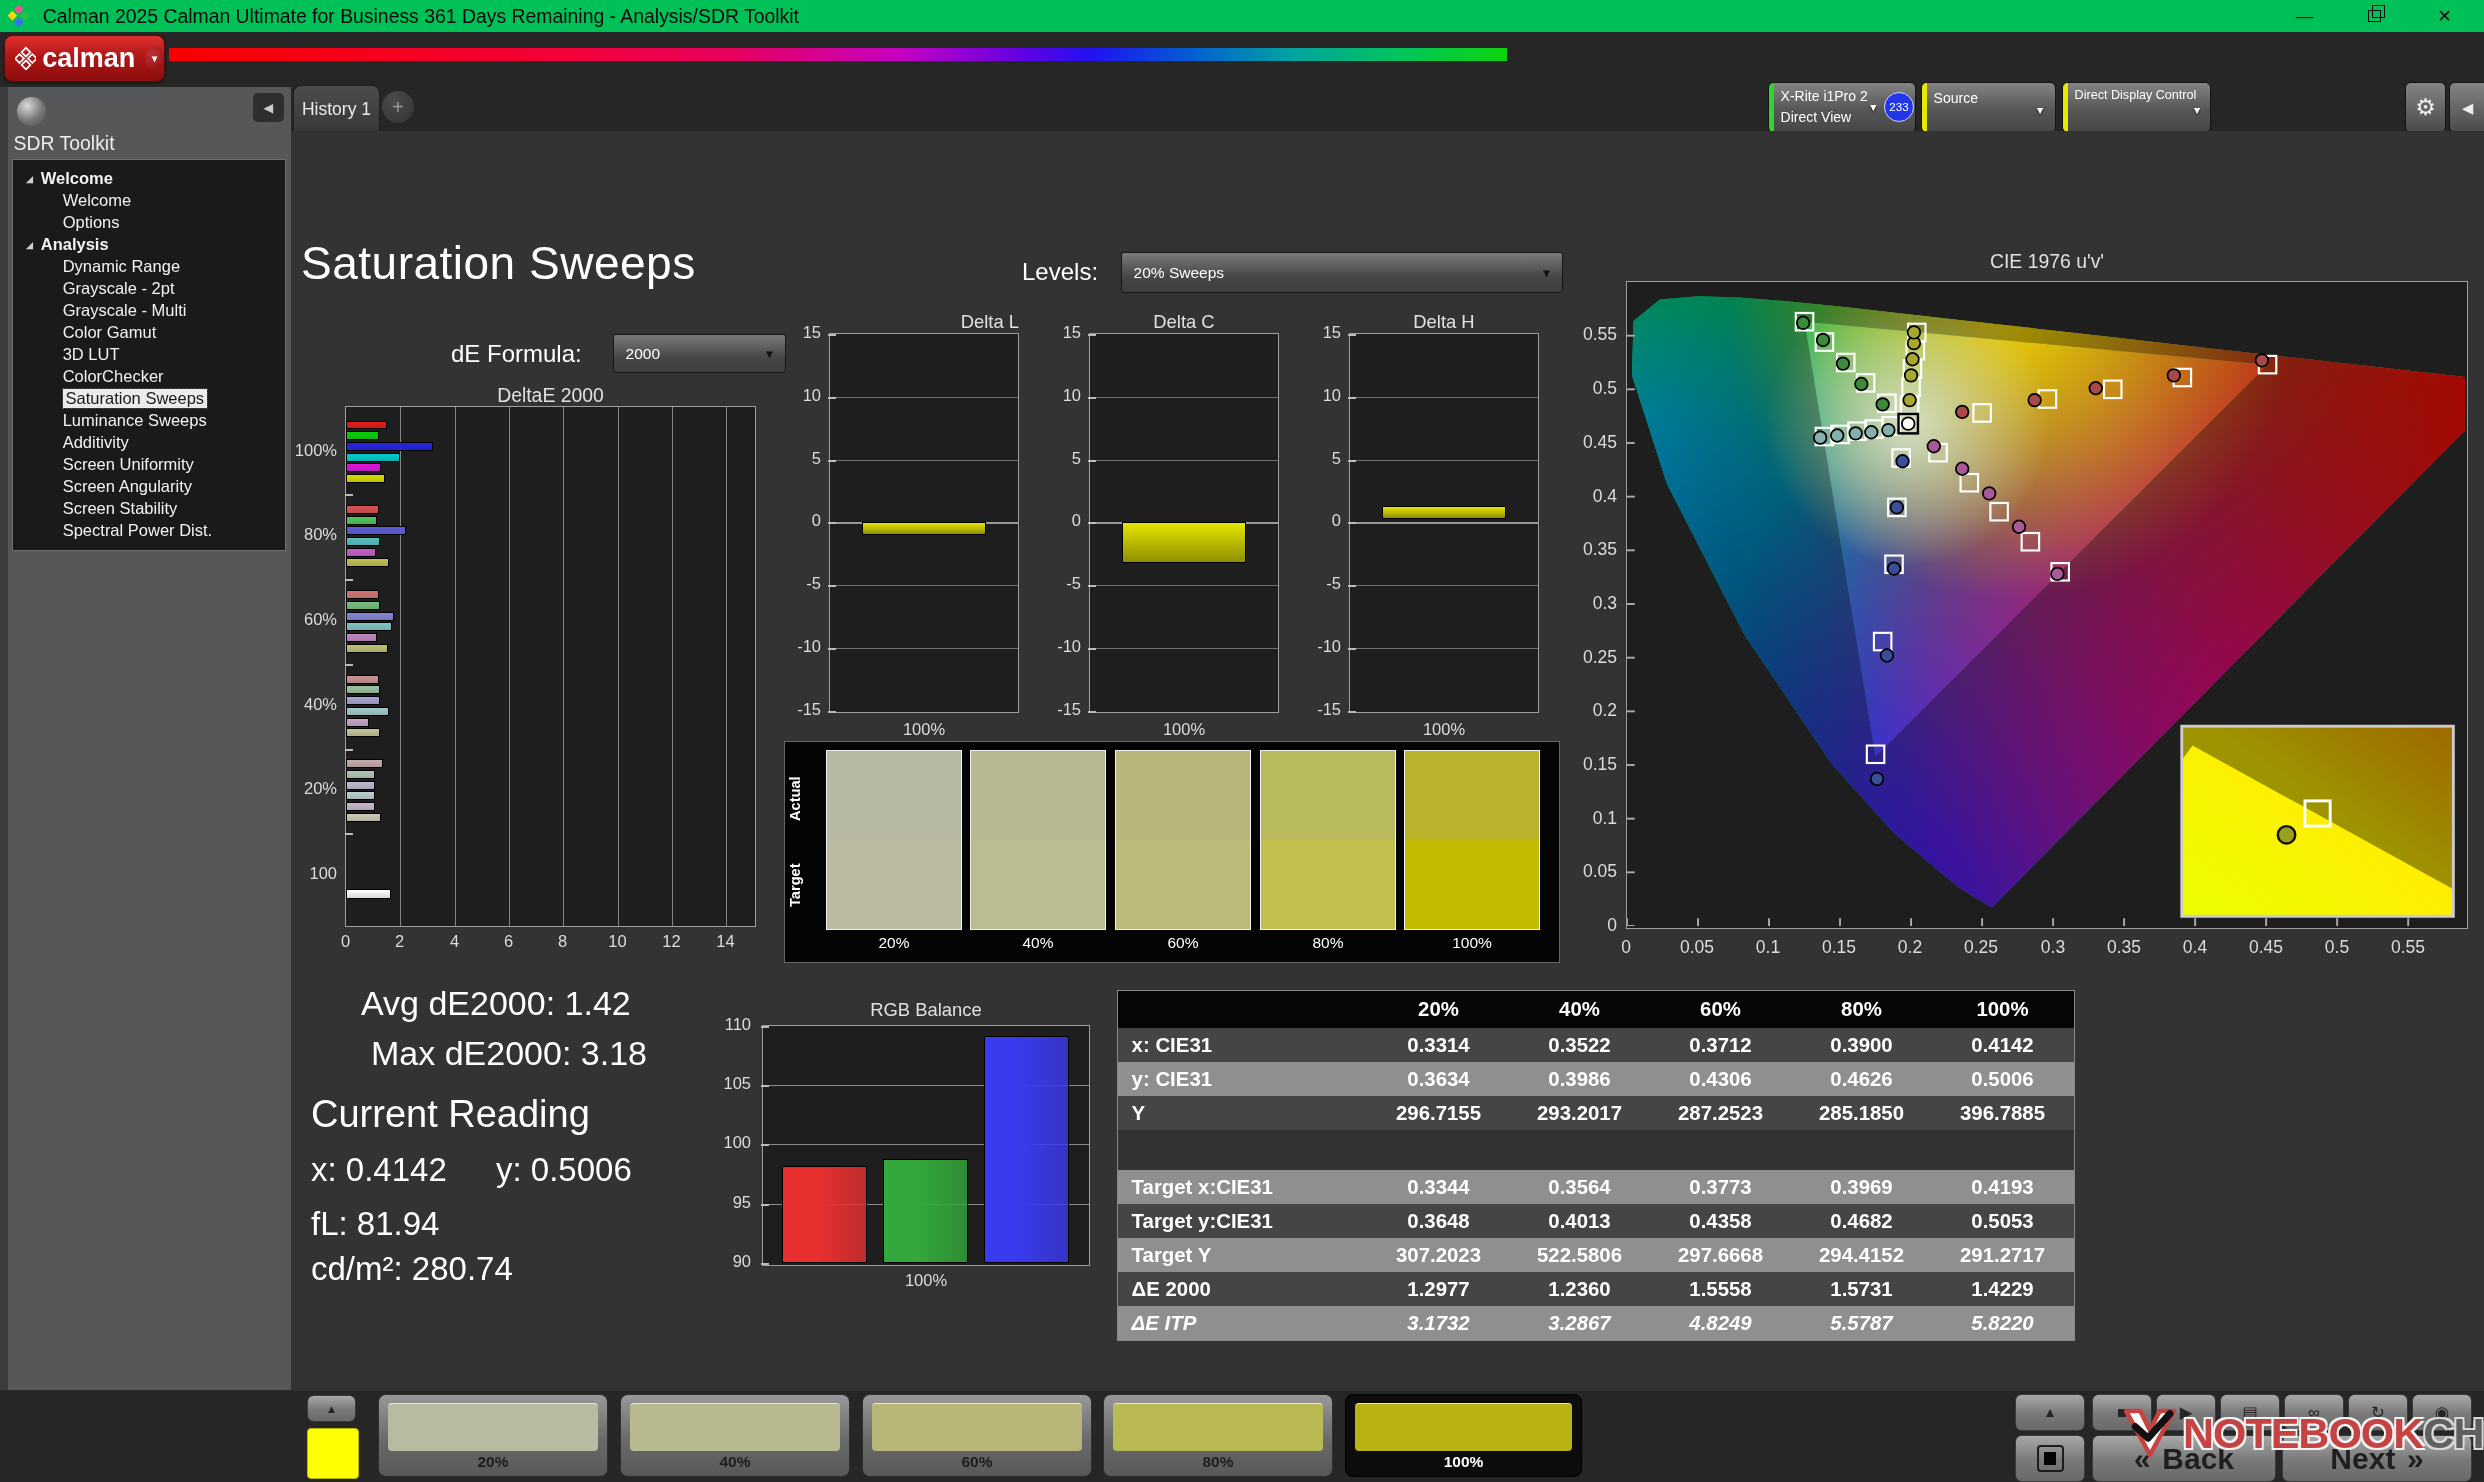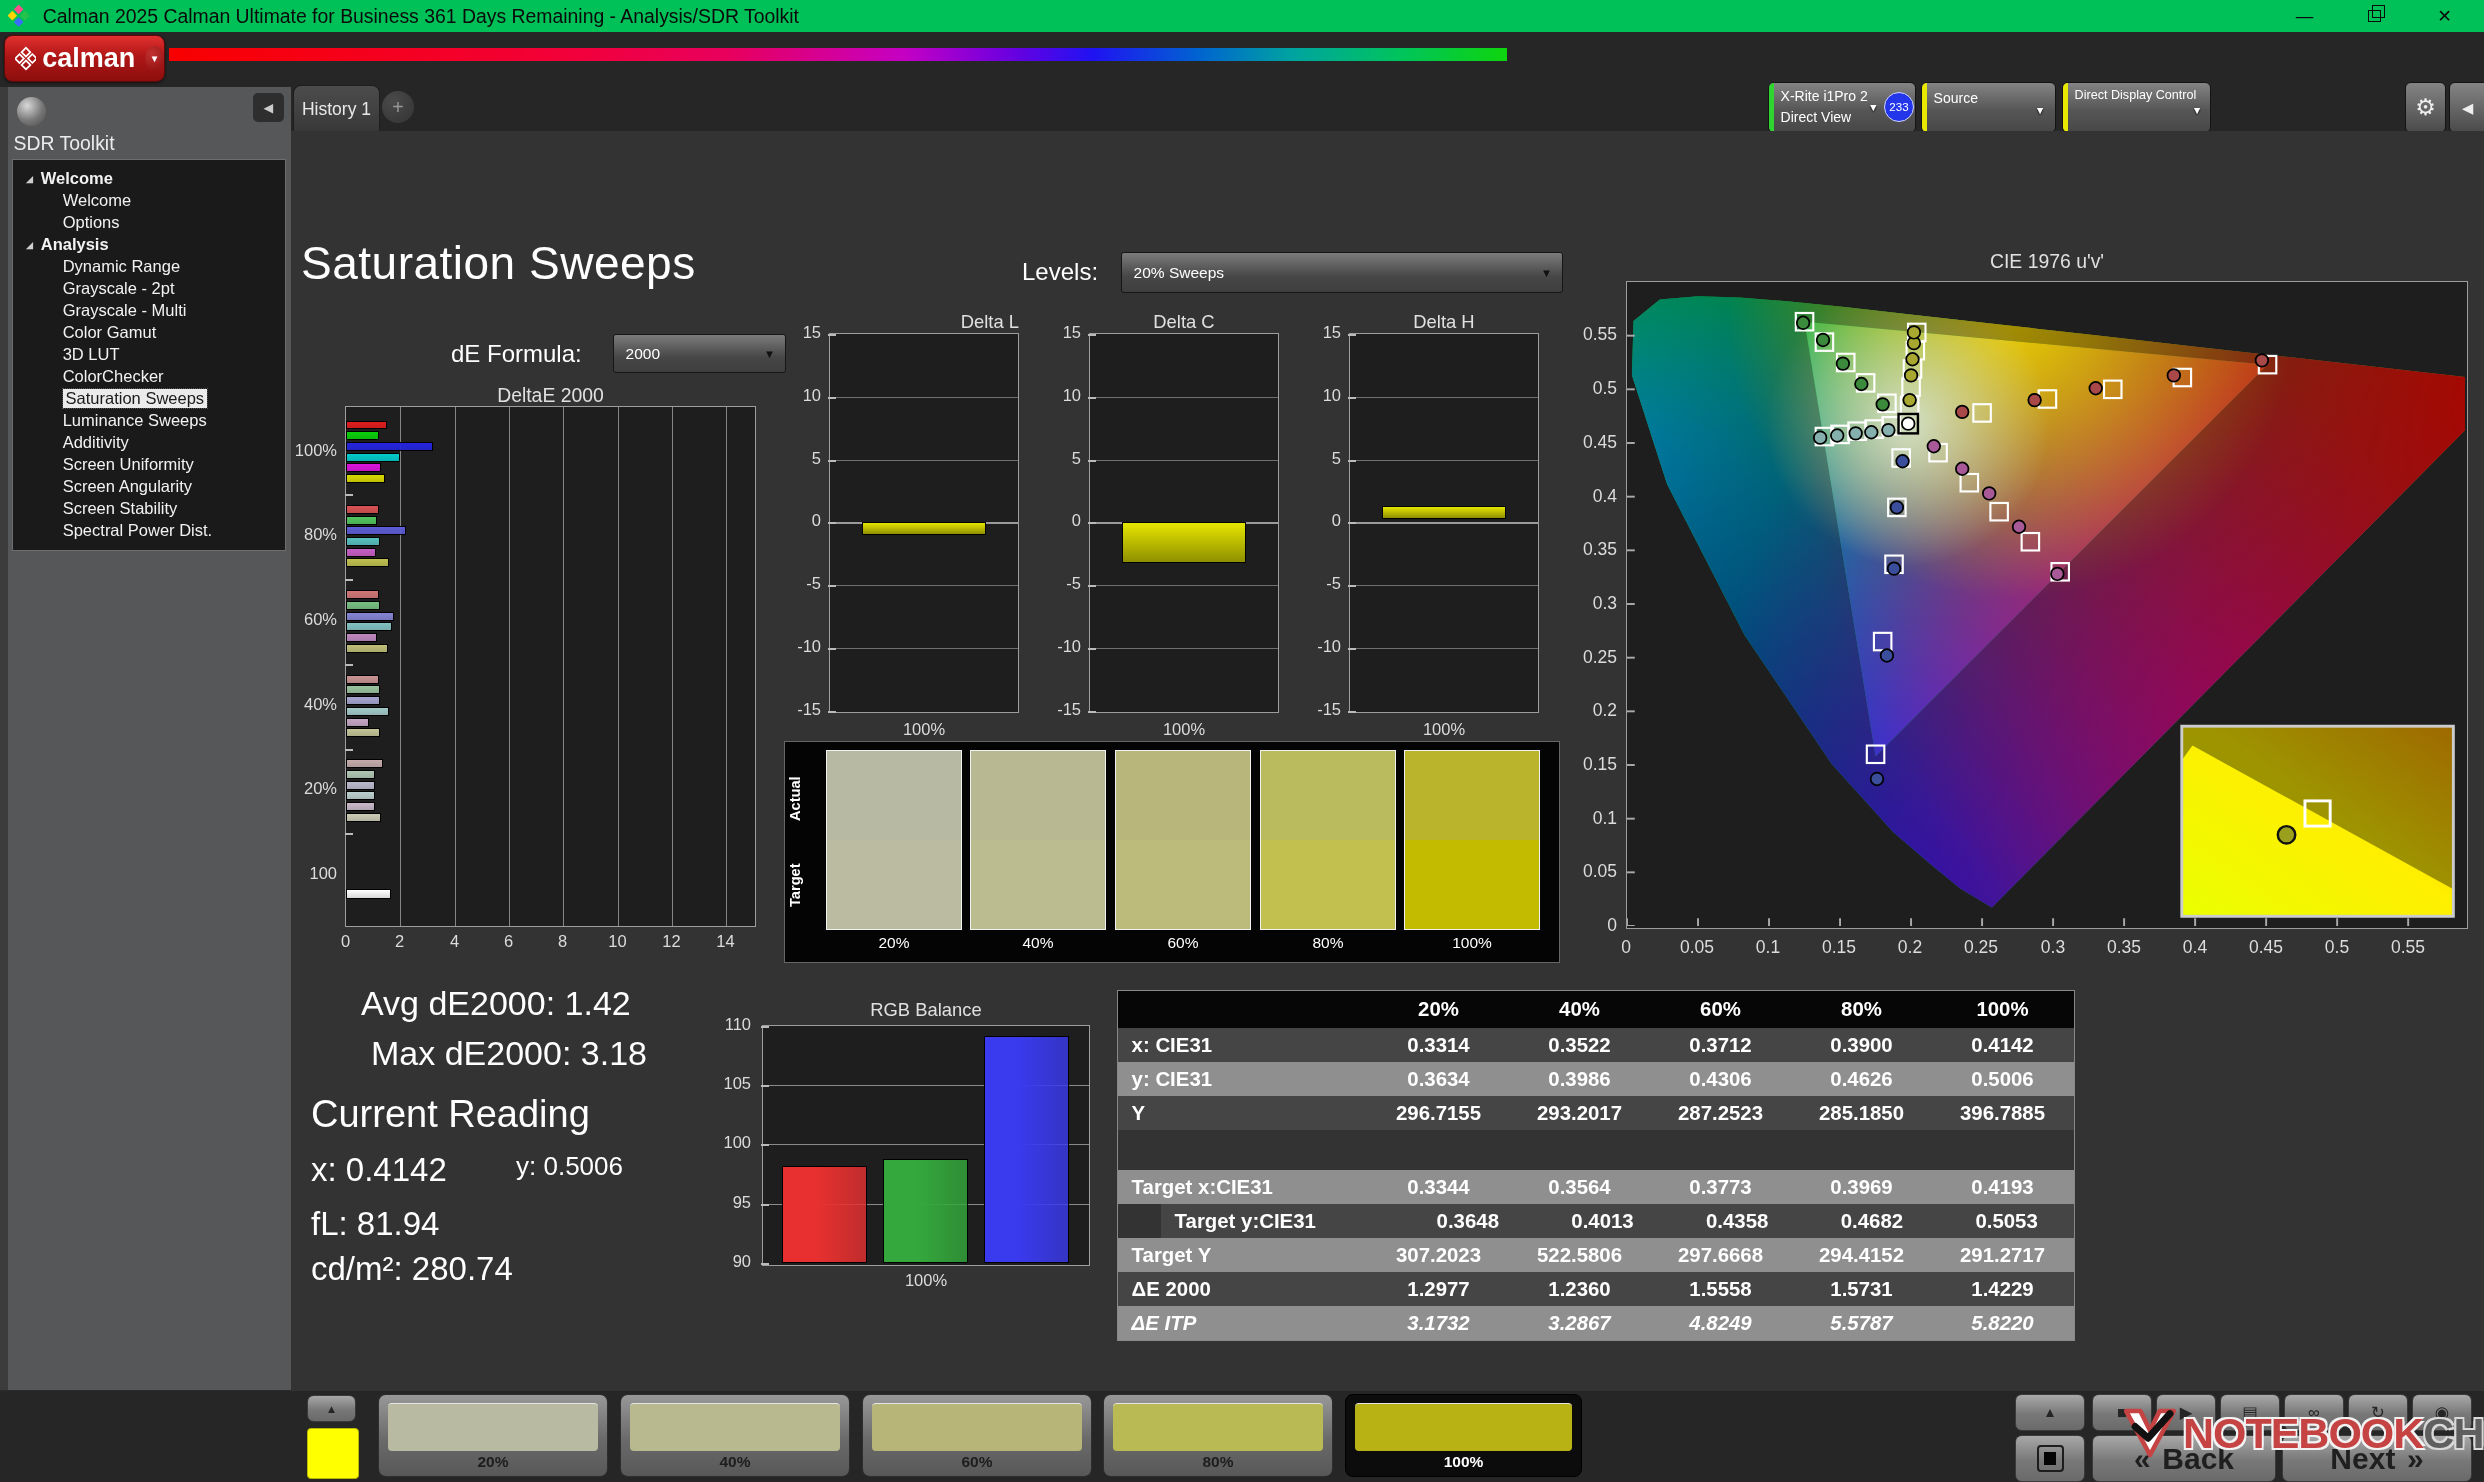--- a/index.html
+++ b/index.html
@@ -579,21 +579,21 @@
       <div class="abs ticklab" style="left: 1553px; top: 486px; width: 64px; text-align: right; font-size: 17.5px;">0.4</div>
       <div class="abs ticklab" style="left: 1553px; top: 432px; width: 64px; text-align: right; font-size: 17.5px;">0.45</div>
       <div class="abs ticklab" style="left: 1553px; top: 378px; width: 64px; text-align: right; font-size: 17.5px;">0.5</div>
       <div class="abs ticklab" style="left: 1553px; top: 324px; width: 64px; text-align: right; font-size: 17.5px;">0.55</div>
     </div>
 
   <div class="abs stat" style="left:361px;top:984px;font-size:34px;">Avg dE2000: 1.42</div>
   <div class="abs stat" style="left:371px;top:1034px;font-size:34px;">Max dE2000: 3.18</div>
   <div class="abs stat" style="left:311px;top:1093px;font-size:38px;">Current Reading</div>
   <div class="abs stat" style="left:311px;top:1151px;font-size:33px;">x: 0.4142</div>
-  <div class="abs stat" style="left:516px;top:1151px;font-size:26px;">y: 0.5006</div>
+  <div class="abs stat" style="left:496px;top:1151px;font-size:33px;">y: 0.5006</div>
   <div class="abs stat" style="left:311px;top:1205px;font-size:33px;">fL: 81.94</div>
   <div class="abs stat" style="left:311px;top:1250px;font-size:33px;">cd/m²: 280.74</div>
 
   <div class="abs ctitle" style="left:762px;top:999px;width:328px;font-size:18.4px;" id="rgbTitle">RGB Balance</div>
   <div class="abs plot" style="left:762px;top:1025px;width:328px;height:241px;" id="rgbPlot">
       <div class="gline-h" style="top: 178px; background: rgb(138, 138, 138);"></div>
       <div class="gline-h" style="top: 118px; background: rgb(138, 138, 138);"></div>
       <div class="gline-h" style="top: 59px; background: rgb(138, 138, 138);"></div>
       <div class="vbar" style="left: 19.4px; width: 85px; top: 140px; height: 97px; background: linear-gradient(90deg, rgb(232, 48, 48), rgb(232, 48, 48) 40%, rgba(232, 48, 48, 0.8));"></div>
       <div class="vbar" style="left: 120px; width: 85px; top: 133px; height: 104px; background: linear-gradient(90deg, rgb(52, 168, 60), rgb(52, 168, 60) 40%, rgba(52, 168, 60, 0.8));"></div>
@@ -647,21 +647,21 @@
         <div class="tc-val">396.7885</div>
       </div>
       <div class="trow-t" style="background: rgb(143, 143, 143); margin-top: 40px;">
         <div class="tc-label">Target x:CIE31</div>
         <div class="tc-val">0.3344</div>
         <div class="tc-val">0.3564</div>
         <div class="tc-val">0.3773</div>
         <div class="tc-val">0.3969</div>
         <div class="tc-val">0.4193</div>
       </div>
-      <div class="trow-t" style="background: rgb(69, 69, 69); margin-left: 43px;">
+      <div class="trow-t" style="background: rgb(69, 69, 69);">
         <div class="tc-label">Target y:CIE31</div>
         <div class="tc-val">0.3648</div>
         <div class="tc-val">0.4013</div>
         <div class="tc-val">0.4358</div>
         <div class="tc-val">0.4682</div>
         <div class="tc-val">0.5053</div>
       </div>
       <div class="trow-t" style="background: rgb(143, 143, 143);">
         <div class="tc-label">Target Y</div>
         <div class="tc-val">307.2023</div>

